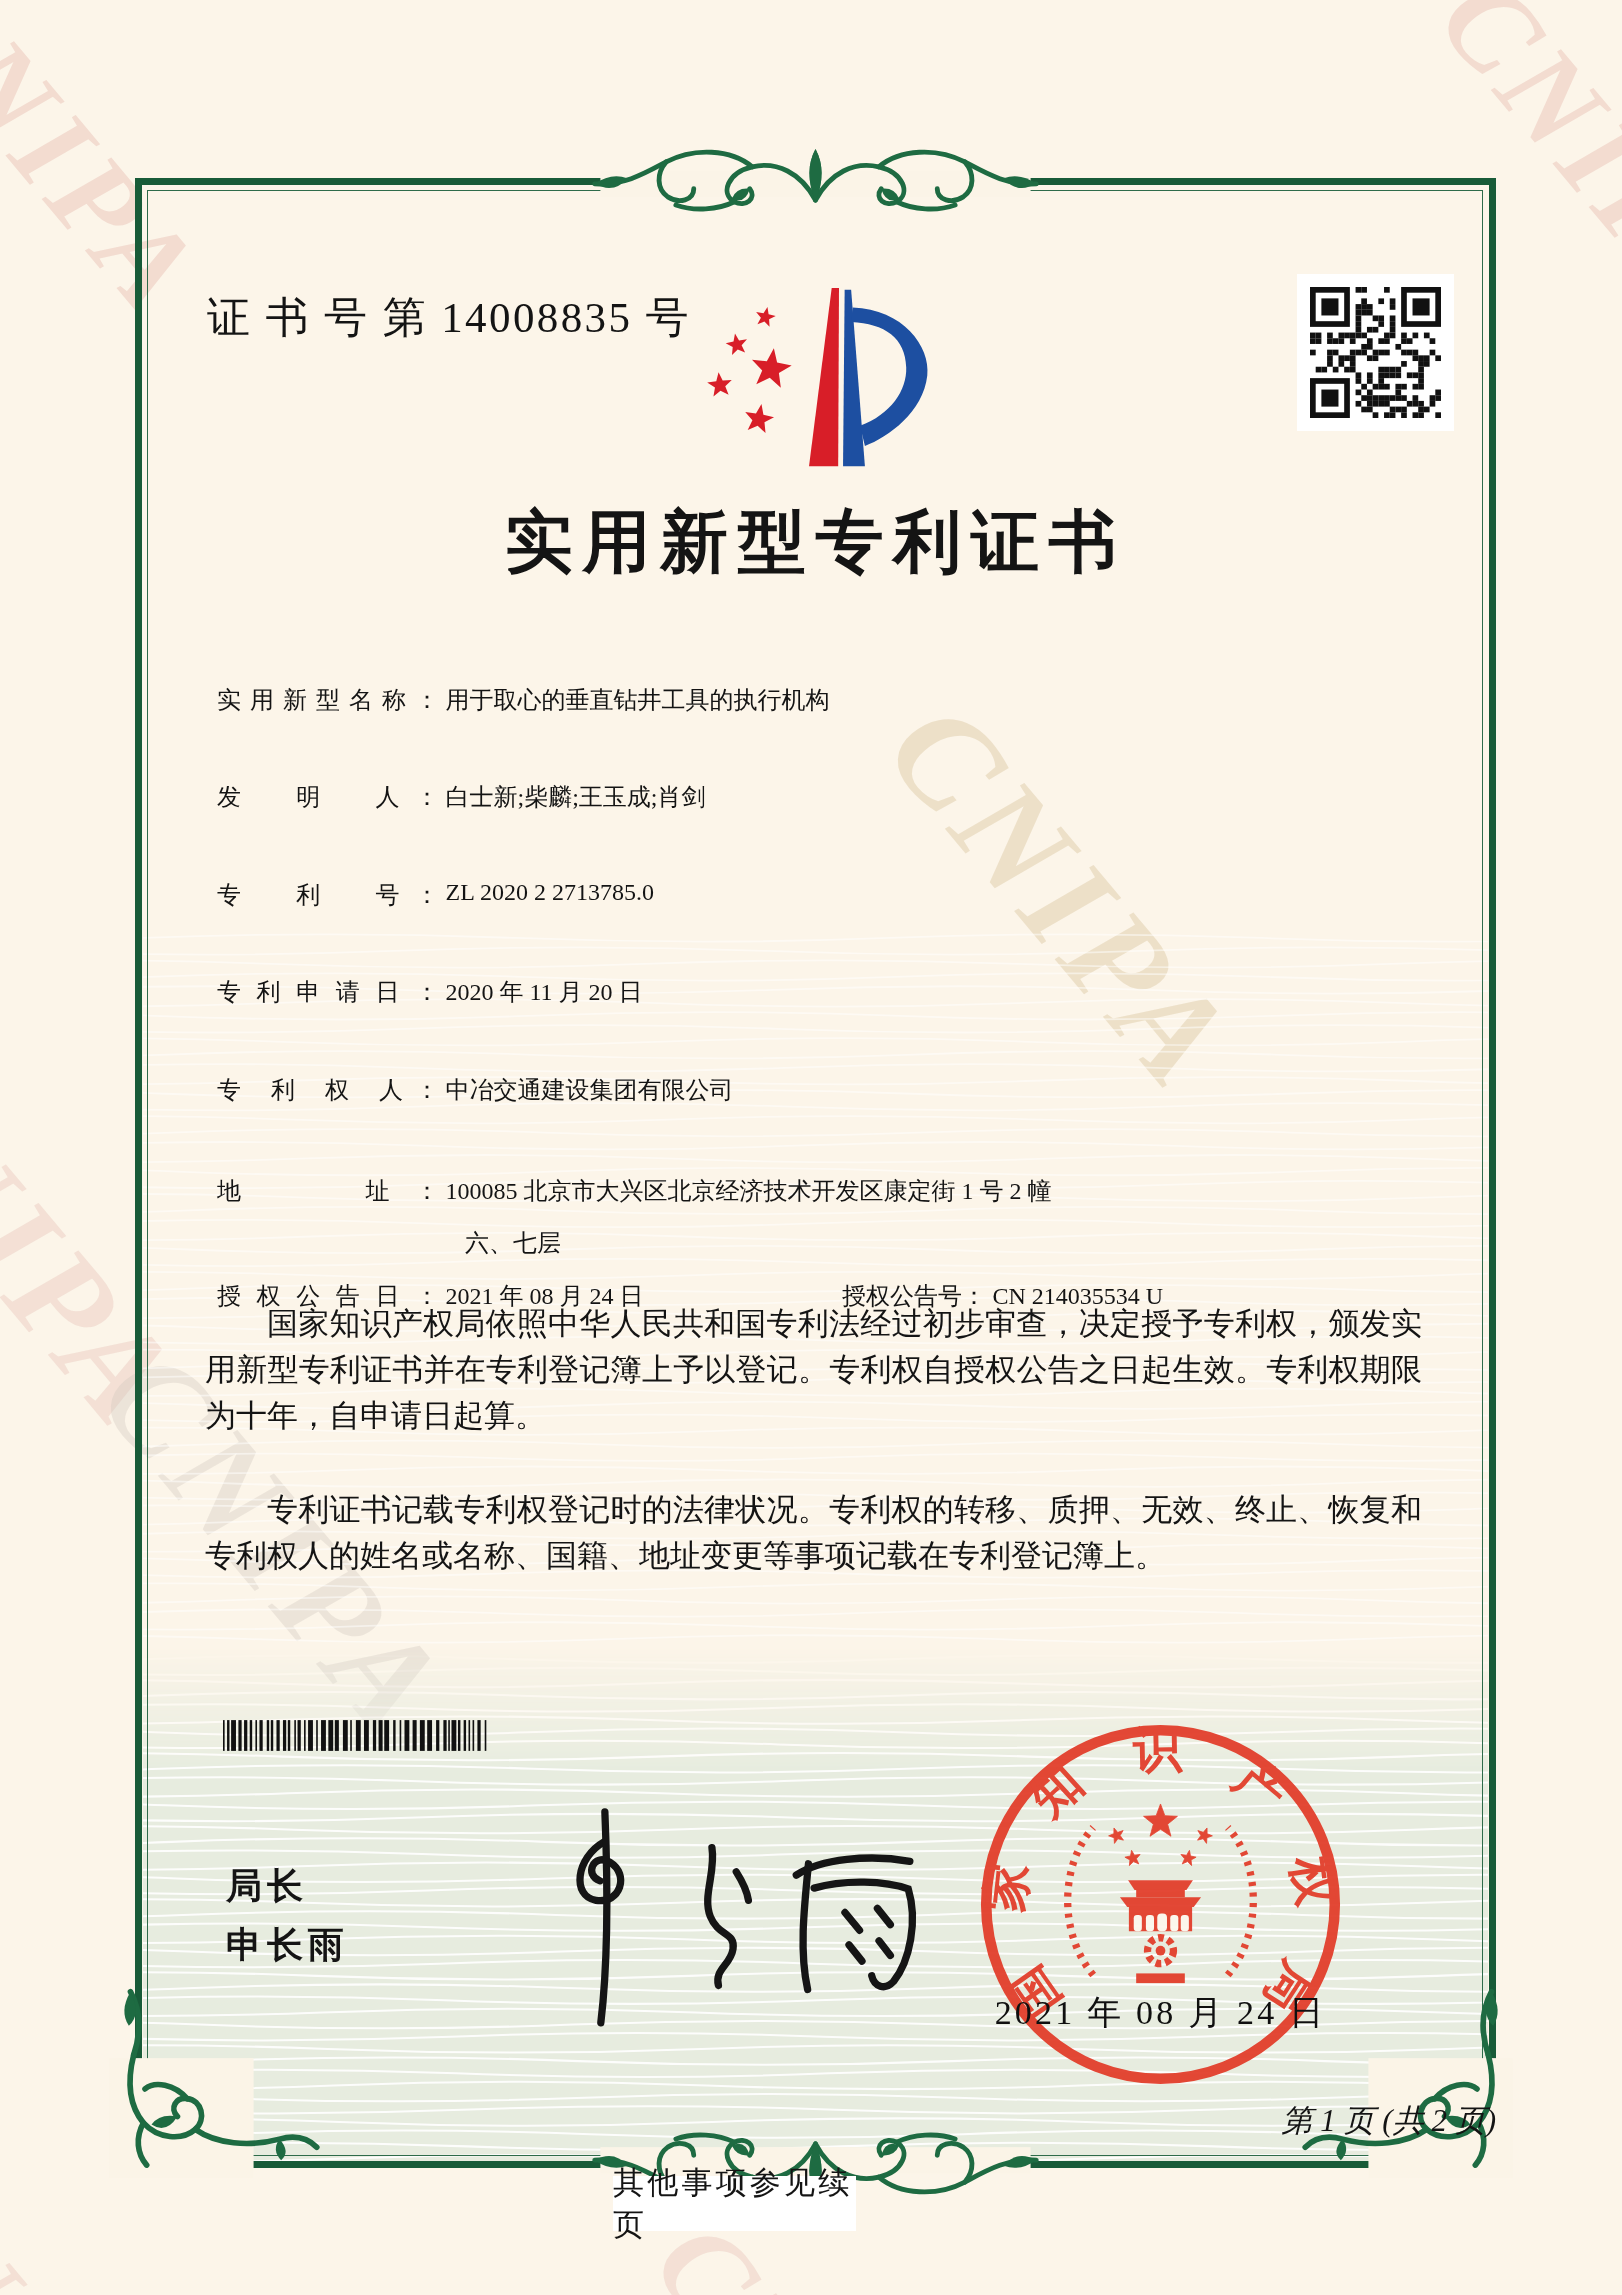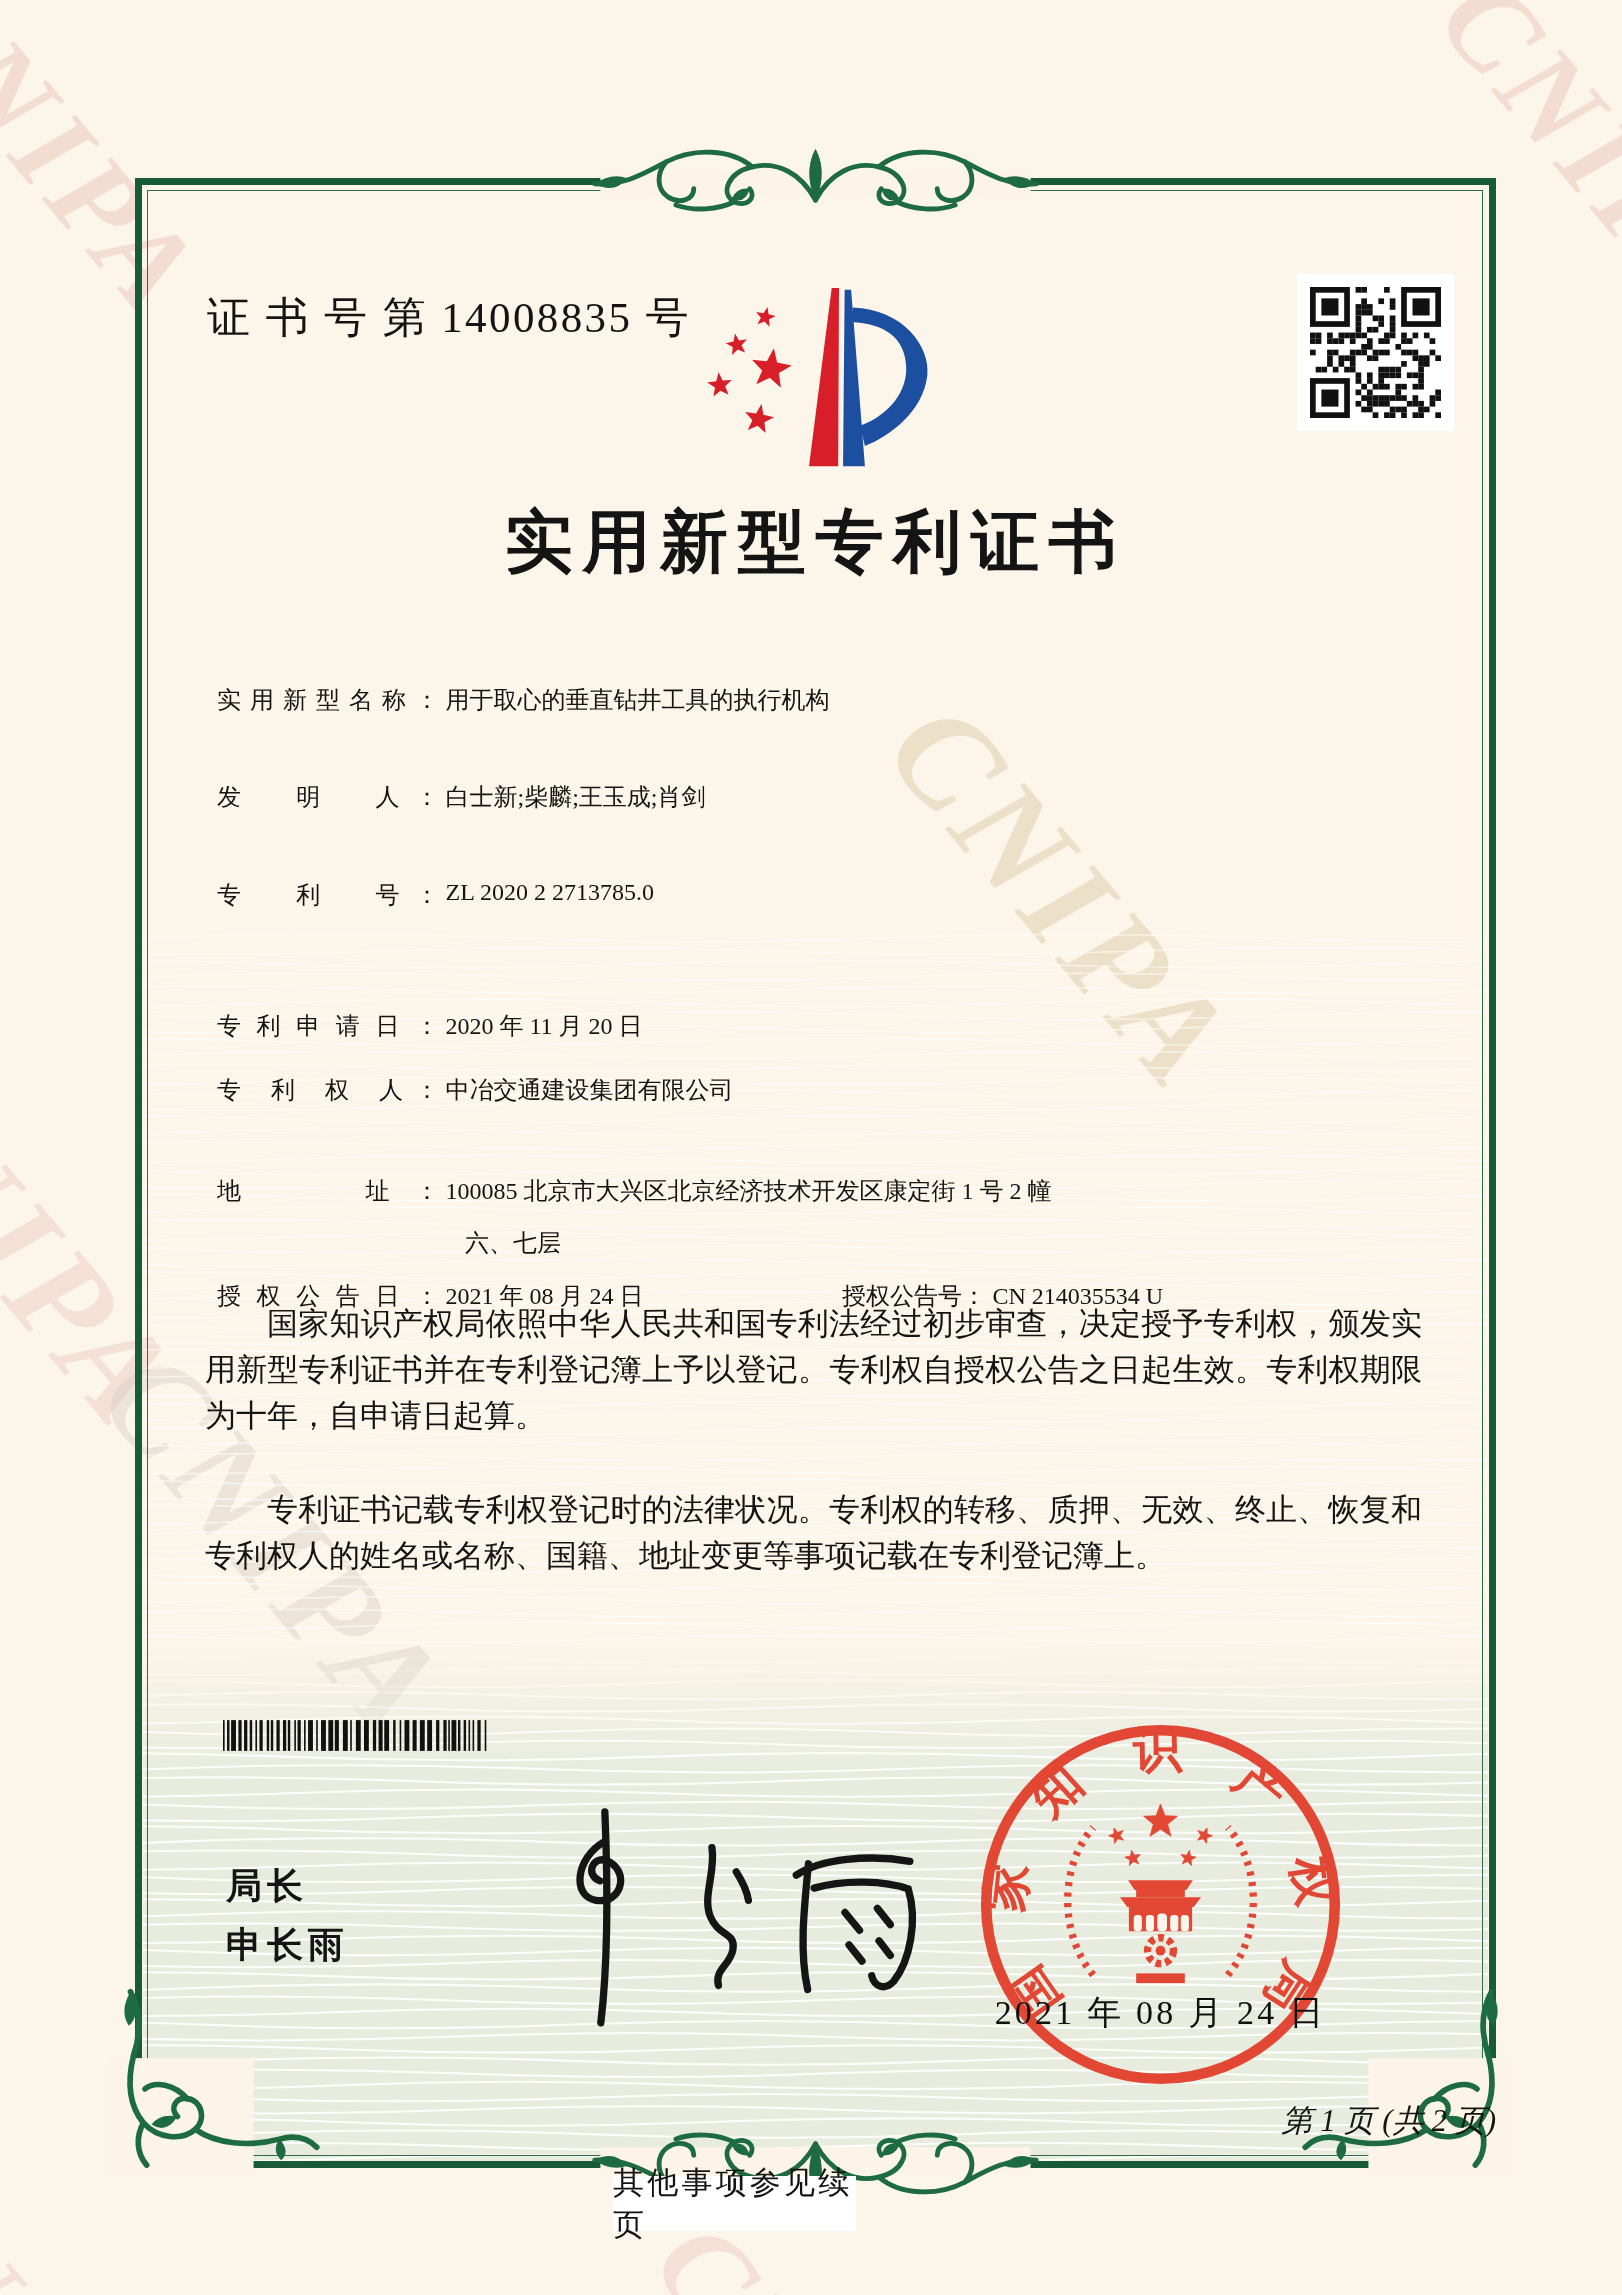--- a/index.html
+++ b/index.html
@@ -391,21 +391,21 @@
 
 <div class="frow" style="top:684px;">
   <span class="flabel">实用新型名称：</span><span class="fvalue">用于取心的垂直钻井工具的执行机构</span>
 </div>
 <div class="frow" style="top:781px;">
   <span class="flabel">发　明　人：</span><span class="fvalue">白士新;柴麟;王玉成;肖剑</span>
 </div>
 <div class="frow" style="top:879px;">
   <span class="flabel">专　利　号：</span><span class="fvalue">ZL 2020 2 2713785.0</span>
 </div>
-<div class="frow" style="top:976px;margin-top:34px;">
+<div class="frow" style="top:976px;">
   <span class="flabel">专利申请日：</span><span class="fvalue">2020 年 11 月 20 日</span>
 </div>
 <div class="frow" style="top:1074px;">
   <span class="flabel">专 利 权 人：</span><span class="fvalue">中冶交通建设集团有限公司</span>
 </div>
 <div class="frow" style="top:1175px;">
   <span class="flabel">地　　址：</span><span class="fvalue">100085  北京市大兴区北京经济技术开发区康定街 1 号 2 幢</span>
 </div>
 <div class="frow" style="top:1227px;left:465px;">
   <span>六、七层</span>

